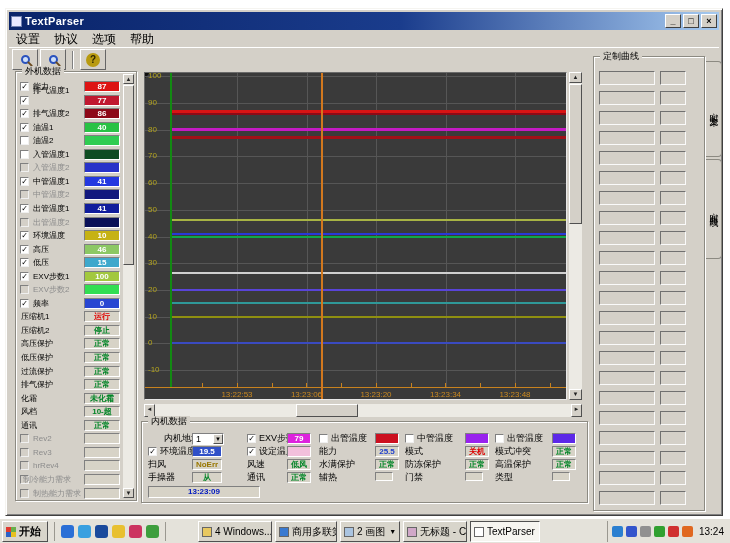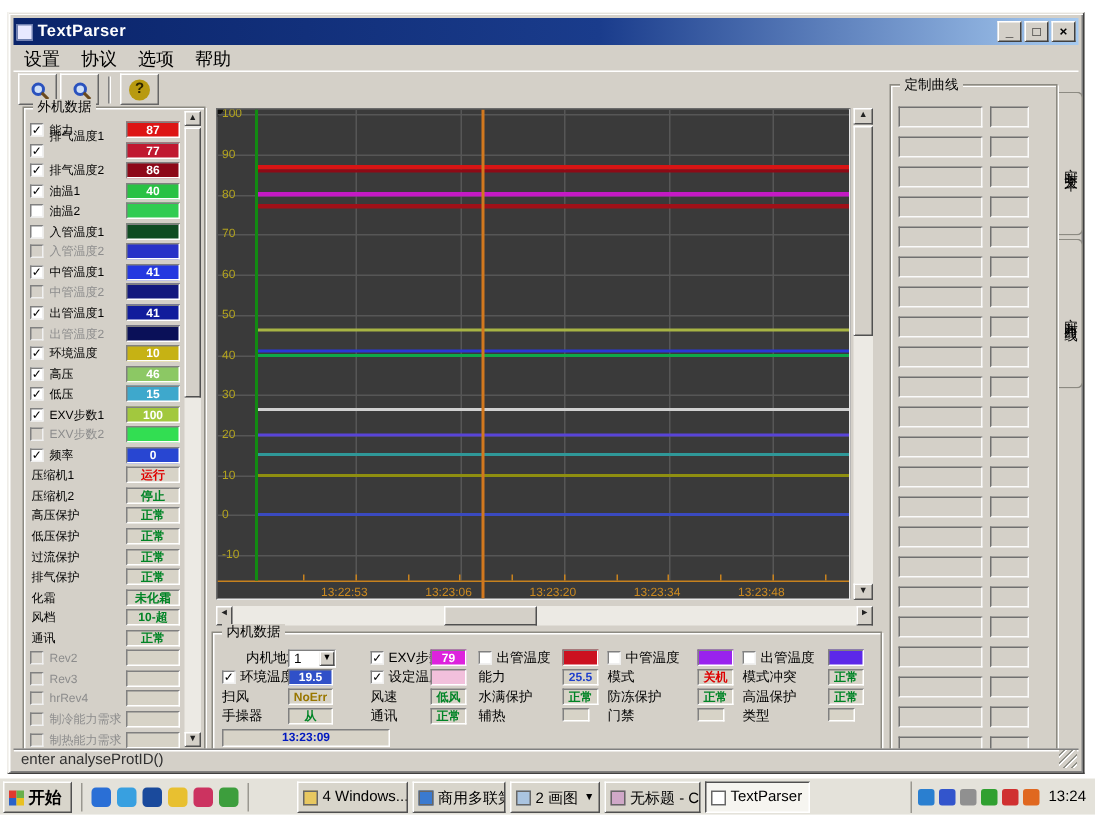--- a/index.html
+++ b/index.html
@@ -45,21 +45,21 @@
   .sb-track{position:absolute;background:#eceae4;}
   .sb-btn{position:absolute;background:#d4d0c8;border:1px solid;border-color:#fff #505050 #505050 #fff;
     font-size:6px;line-height:9px;text-align:center;color:#222;}
   .sb-thumb{position:absolute;background:#d4d0c8;border:1px solid;border-color:#fff #505050 #505050 #fff;}
   
   .chart{position:absolute;left:135px;top:58px;width:446px;height:356px;background:#d4d0c8;}
   .plot{position:absolute;left:3px;top:5px;width:423px;height:328px;background:#3a3a3a;overflow:hidden;
     border:1px solid;border-color:#6a6a6a #e8e8e8 #e8e8e8 #6a6a6a;}
   .grid-h,.grid-v,.series-line,.cursor-line,.start-line,.axis-line,.tickmark{position:absolute;}
   .ylab{position:absolute;left:3px;width:20px;font-size:8px;line-height:9px;}
-  .xlab{position:absolute;width:46px;text-align:left;font-size:8px;line-height:9px;}
+  .xlab{position:absolute;width:46px;text-align:center;font-size:8px;line-height:9px;}
   .plot-marker{position:absolute;left:0;top:0;width:0;height:0;border-top:5px solid #101010;border-right:5px solid transparent;}
   
   .in-label{position:absolute;font-size:9px;line-height:11px;color:#000;white-space:nowrap;}
   .in-badge{position:absolute;height:11px;border:1px solid;border-color:#808080 #fff #fff #808080;
     font-size:8px;font-weight:bold;text-align:center;line-height:9px;}
   .combo{position:absolute;height:12px;background:#fff;border:1px solid;border-color:#808080 #fff #fff #808080;
     font-size:9px;line-height:10px;padding-left:3px;color:#000;}
   .combo .drop{position:absolute;right:0;top:0;width:10px;height:10px;background:#d4d0c8;
     border:1px solid;border-color:#fff #505050 #505050 #fff;font-size:6px;line-height:8px;text-align:center;color:#000;}
   
@@ -208,21 +208,21 @@
           <div class="cbx dis" style="left: 4px; top: 362.3px;"></div>
           <div class="od-row-label" style="left: 17px; top: 362.3px; color: rgb(140, 140, 140);">Rev2</div>
           <div class="badge statusfield" style="left: 68px; top: 361.3px;"></div>
           <div class="cbx dis" style="left: 4px; top: 375.85px;"></div>
           <div class="od-row-label" style="left: 17px; top: 375.85px; color: rgb(140, 140, 140);">Rev3</div>
           <div class="badge statusfield" style="left: 68px; top: 374.85px;"></div>
           <div class="cbx dis" style="left: 4px; top: 389.4px;"></div>
           <div class="od-row-label" style="left: 17px; top: 389.4px; color: rgb(140, 140, 140);">hrRev4</div>
           <div class="badge statusfield" style="left: 68px; top: 388.4px;"></div>
           <div class="cbx dis" style="left: 4px; top: 402.95px;"></div>
-          <div class="od-row-label" style="left: 17px; top: 402.95px; color: rgb(140, 140, 140);">制冷能力需求</div>
+          <div class="od-row-label" style="left: 7px; top: 402.95px; color: rgb(140, 140, 140);">制冷能力需求</div>
           <div class="badge statusfield" style="left: 68px; top: 401.95px;"></div>
           <div class="cbx dis" style="left: 4px; top: 416.5px;"></div>
           <div class="od-row-label" style="left: 17px; top: 416.5px; color: rgb(140, 140, 140);">制热能力需求</div>
           <div class="badge statusfield" style="left: 68px; top: 415.5px;"></div>
         </div>
       <div class="sb-track" style="right:2px;top:2px;width:11px;bottom:2px;">
         <div class="sb-btn" style="left:0;top:0;width:11px;height:10px;">▲</div>
         <div class="sb-thumb" style="left:0;top:11px;width:11px;height:180px;"></div>
         <div class="sb-btn" style="left:0;bottom:0;width:11px;height:10px;">▼</div>
       </div>
@@ -405,24 +405,20 @@
           <div class="cc-wide" style="left: 5px; top: 434px;"></div>
           <div class="cc-narrow" style="left: 66px; top: 434px;"></div>
         </div>
     </div>
 
     <div id="side-tabs">
         <div class="side-tab" style="top: 52px; height: 96px;">实时文本</div>
         <div class="side-tab" style="top: 150px; height: 100px;">实时曲线</div>
       </div>
 
-    <div class="statusbar">
-      <span>enter analyseProtID()</span>
-      <span class="grip"></span>
-    </div>
   </div>
 
   <div class="taskbar">
     <button class="startbtn">
       <span class="flag">
           <i></i>
           <i></i>
           <i></i>
           <i></i>
         </span>

